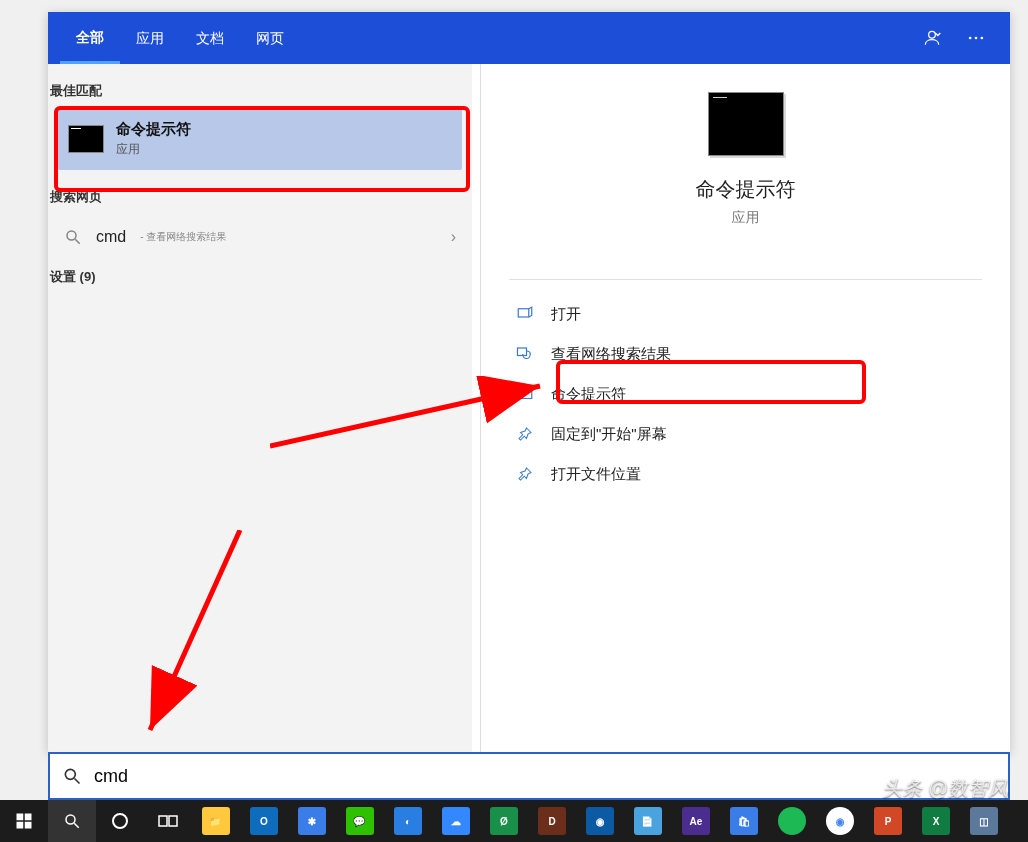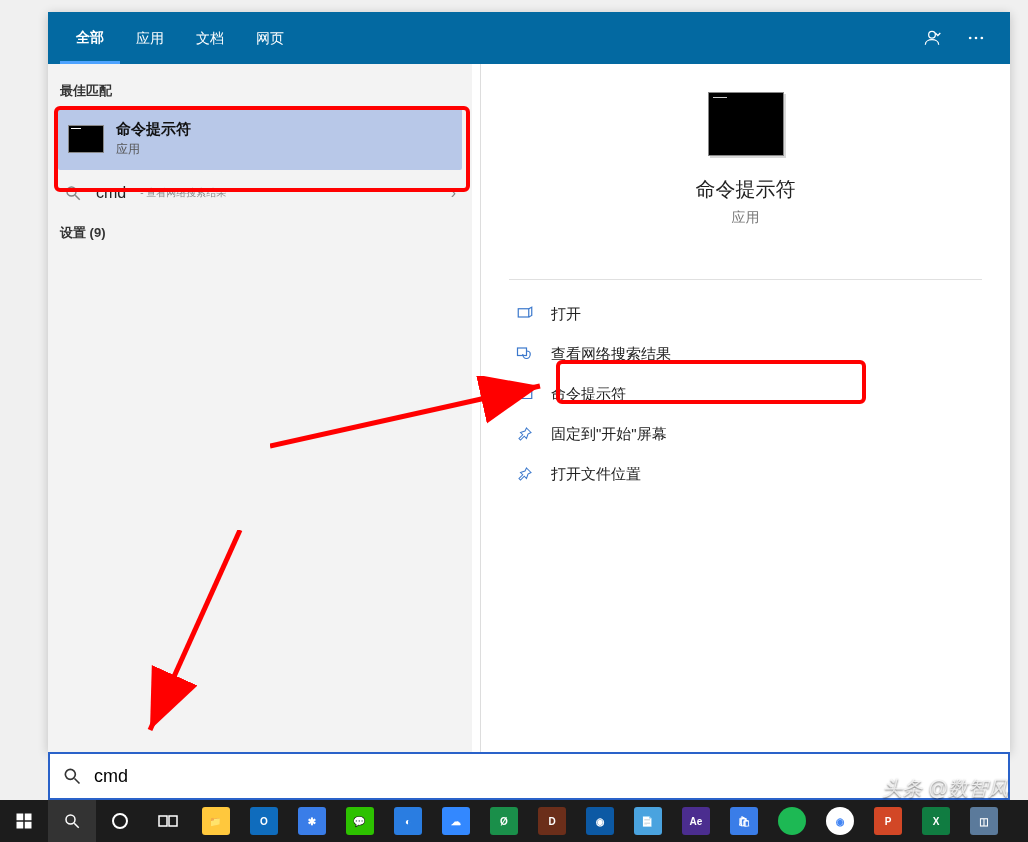--- a/index.html
+++ b/index.html
@@ -1,27 +1,27 @@
 <!DOCTYPE html>
 <html><head>
 <meta charset="utf-8">
 <style>
   * { margin: 0; padding: 0; box-sizing: border-box; }
   body { font-family: "Microsoft YaHei", "Segoe UI", sans-serif; background: #f0f0f0; width: 1028px; height: 842px; overflow: hidden; position: relative; }
   .search-panel { position: absolute; left: 48px; top: 12px; width: 962px; height: 740px; background: #fff; box-shadow: 0 2px 10px rgba(0,0,0,.2); }
-  .tabs-bar { height: 52px; background: #0369a1; display: flex; align-items: center; color: #fff; padding: 0 12px; }
+  .tabs-bar { height: 52px; background: #1d4ed8; display: flex; align-items: center; color: #fff; padding: 0 12px; }
   .tab { padding: 0 16px; height: 52px; line-height: 50px; font-size: 14px; cursor: pointer; display: flex; align-items: center; }
   .tab.active { border-bottom: 3px solid #4da3ff; font-weight: 600; }
   .tabs-spacer { flex: 1; }
   .icon-btn { width: 44px; height: 52px; display: flex; align-items: center; justify-content: center; cursor: pointer; }
   .chevron { width: 0; height: 0; border-left: 4px solid transparent; border-right: 4px solid transparent; border-top: 5px solid #fff; margin-left: 5px; }
   .user-icon svg, .more-icon svg { fill: #fff; }
   .content { display: flex; height: calc(100% - 52px); }
   .left-col { width: 424px; background: #f3f3f3; padding-top: 10px; }
-  .section-label { font-size: 13px; font-weight: 600; color: #333; padding: 8px 12px; }
+  .section-label { font-size: 13px; font-weight: 600; color: #333; padding: 8px 2px; }
   .best-match { margin: 0 10px; background: #b8c8e8; padding: 12px 10px; display: flex; align-items: center; gap: 12px; border-radius: 2px; }
   .best-match .app-icon { width: 36px; height: 28px; background: #000; border: 1px solid #888; position: relative; }
   .best-match .app-icon::before { content: ""; position: absolute; left: 2px; top: 2px; width: 10px; border-top: 1px solid #fff; }
   .best-match .title { font-size: 15px; font-weight: 600; color: #111; }
   .best-match .subtitle { font-size: 12px; color: #555; margin-top: 2px; }
   .web-row { display: flex; align-items: center; padding: 14px 16px; gap: 14px; cursor: pointer; }
   .web-row .mag { width: 18px; height: 18px; opacity: .7; }
   .web-row .q { font-size: 16px; color: #222; }
   .web-row .hint { font-size: 10px; color: #888; }
   .web-row .chev-r { margin-left: auto; color: #888; font-size: 16px; }
@@ -72,20 +72,21 @@
   <div class="content">
     <div class="left-col">
       <div class="section-label">最佳匹配</div>
       <div class="best-match">
         <div class="app-icon"></div>
         <div>
           <div class="title">命令提示符</div>
           <div class="subtitle">应用</div>
         </div>
       </div>
+      <div class="section-label" style="margin-top:10px">搜索网页</div>
       <div class="web-row">
         <svg class="mag" viewBox="0 0 24 24">
             <circle cx="10" cy="10" r="6" fill="none" stroke="#555" stroke-width="2"></circle>
             <line x1="15" y1="15" x2="21" y2="21" stroke="#555" stroke-width="2"></line>
           </svg>
         <span class="q">cmd</span>
         <span class="hint"> - 查看网络搜索结果</span>
         <span class="chev-r">›</span>
       </div>
       <div class="section-label">设置 (9)</div>

